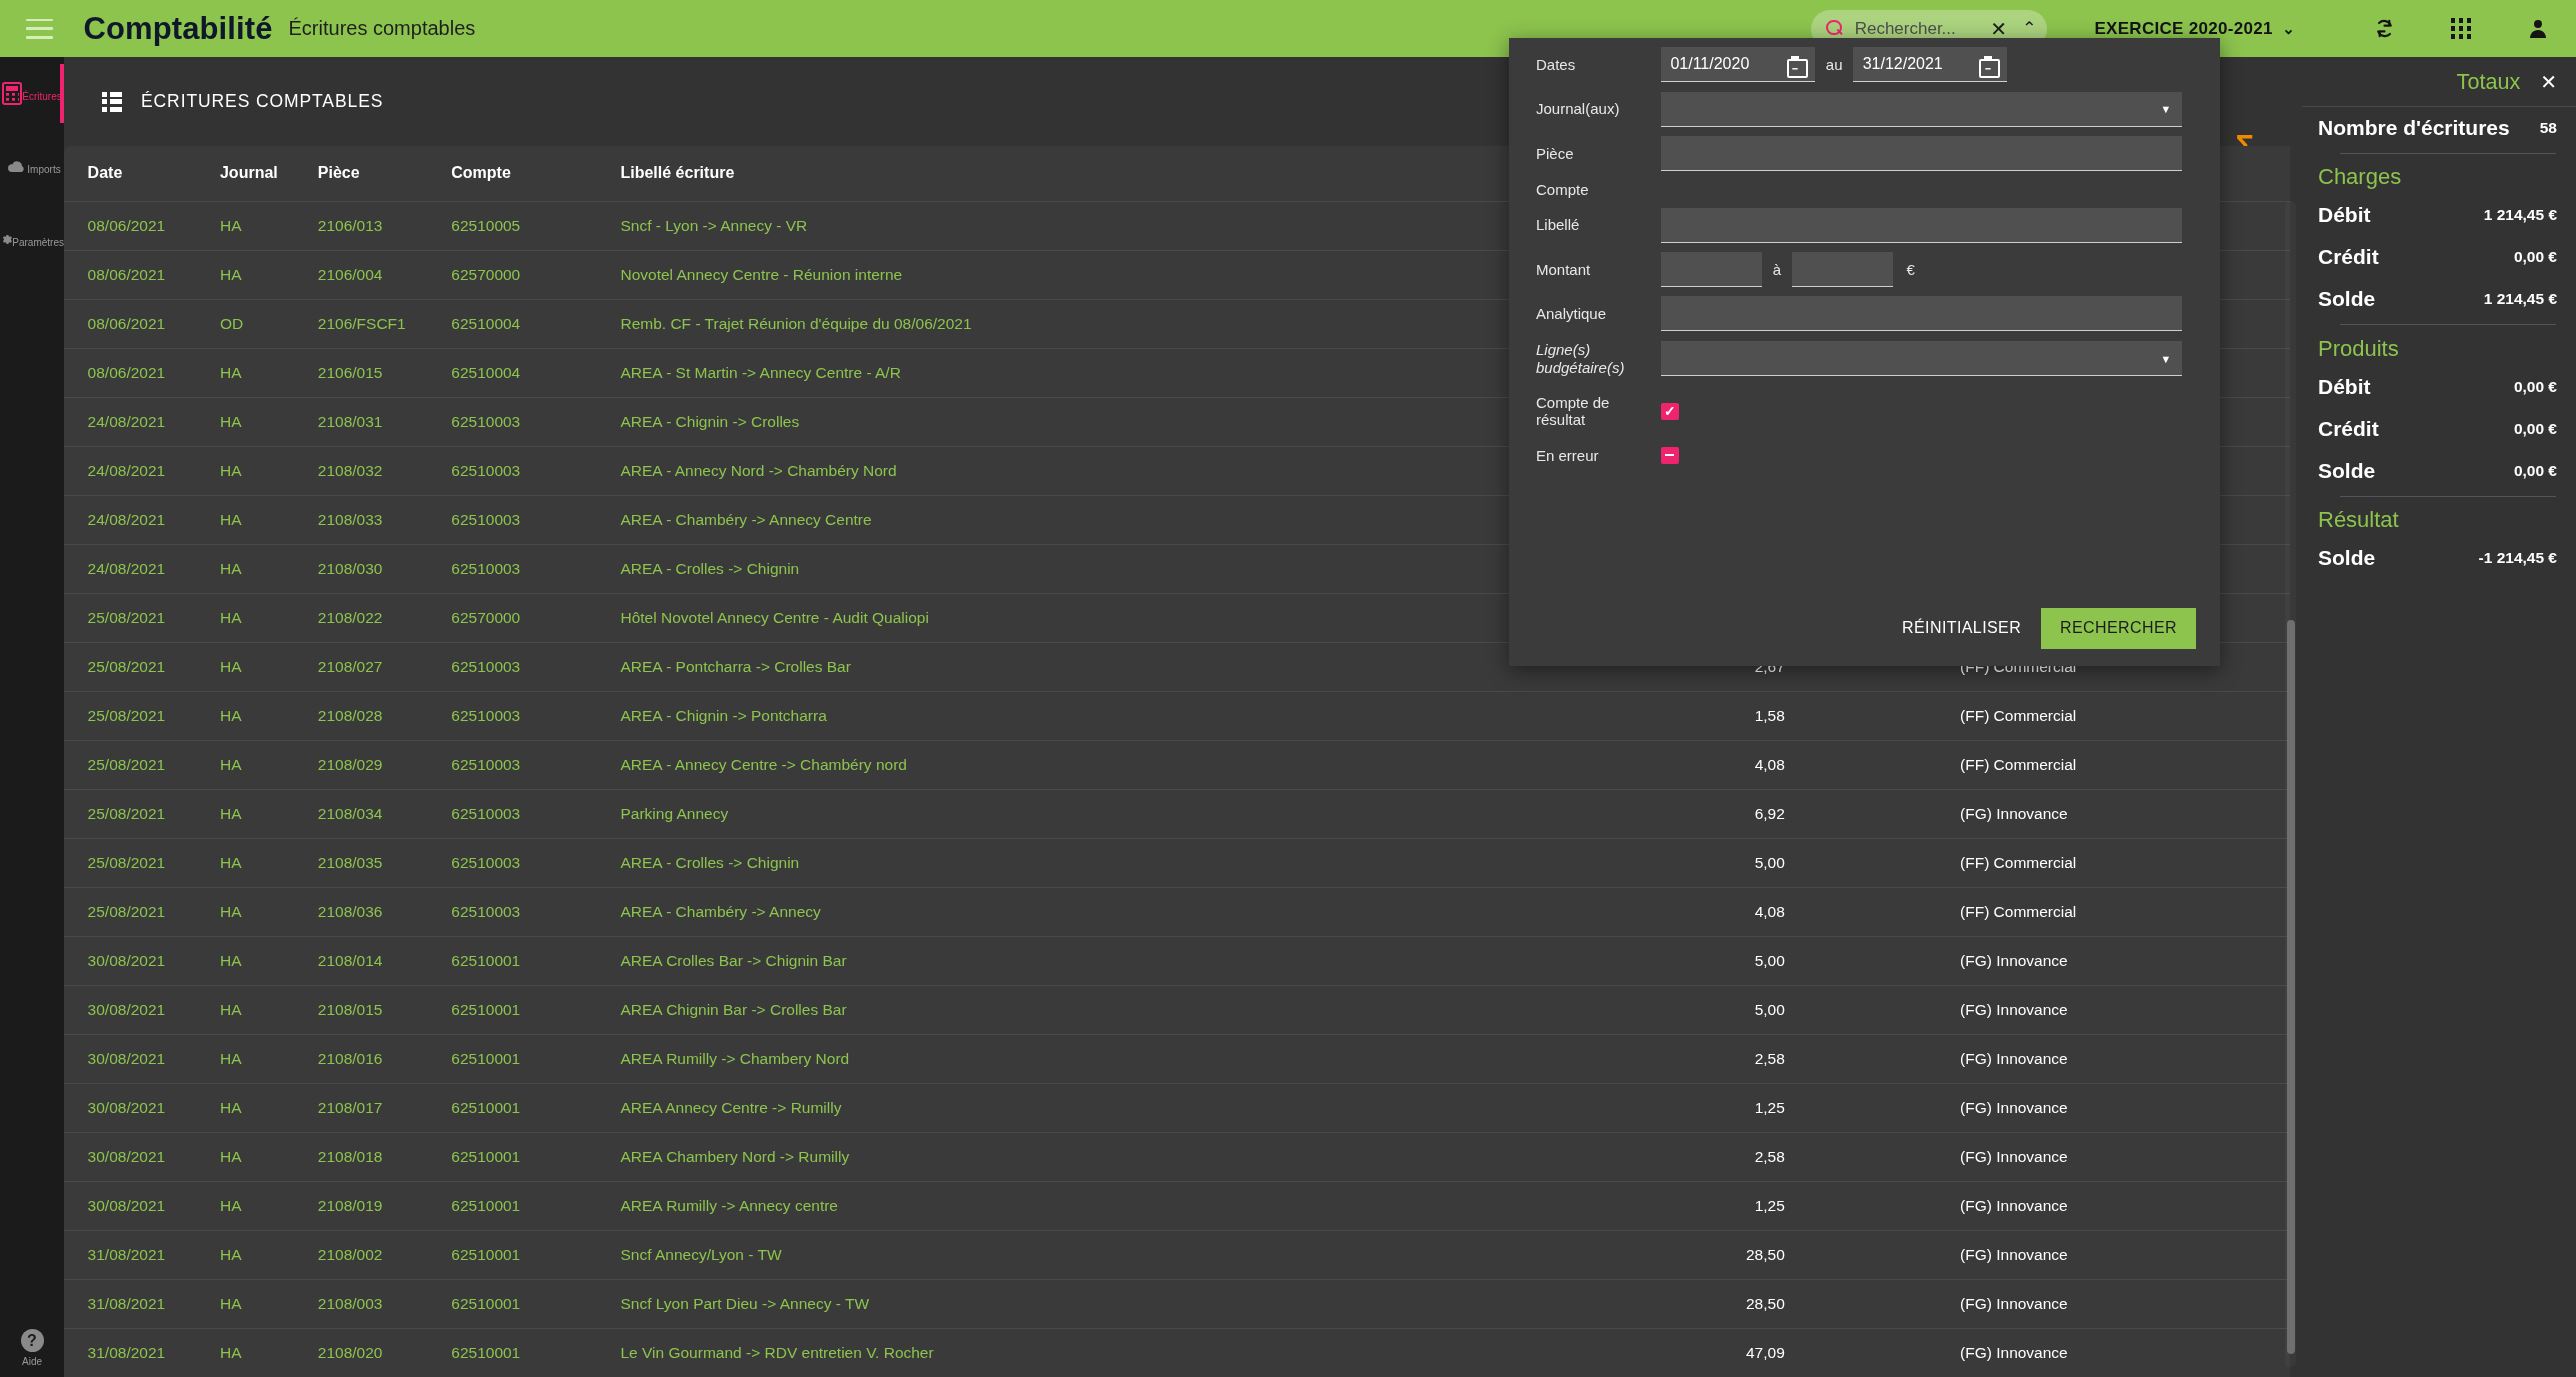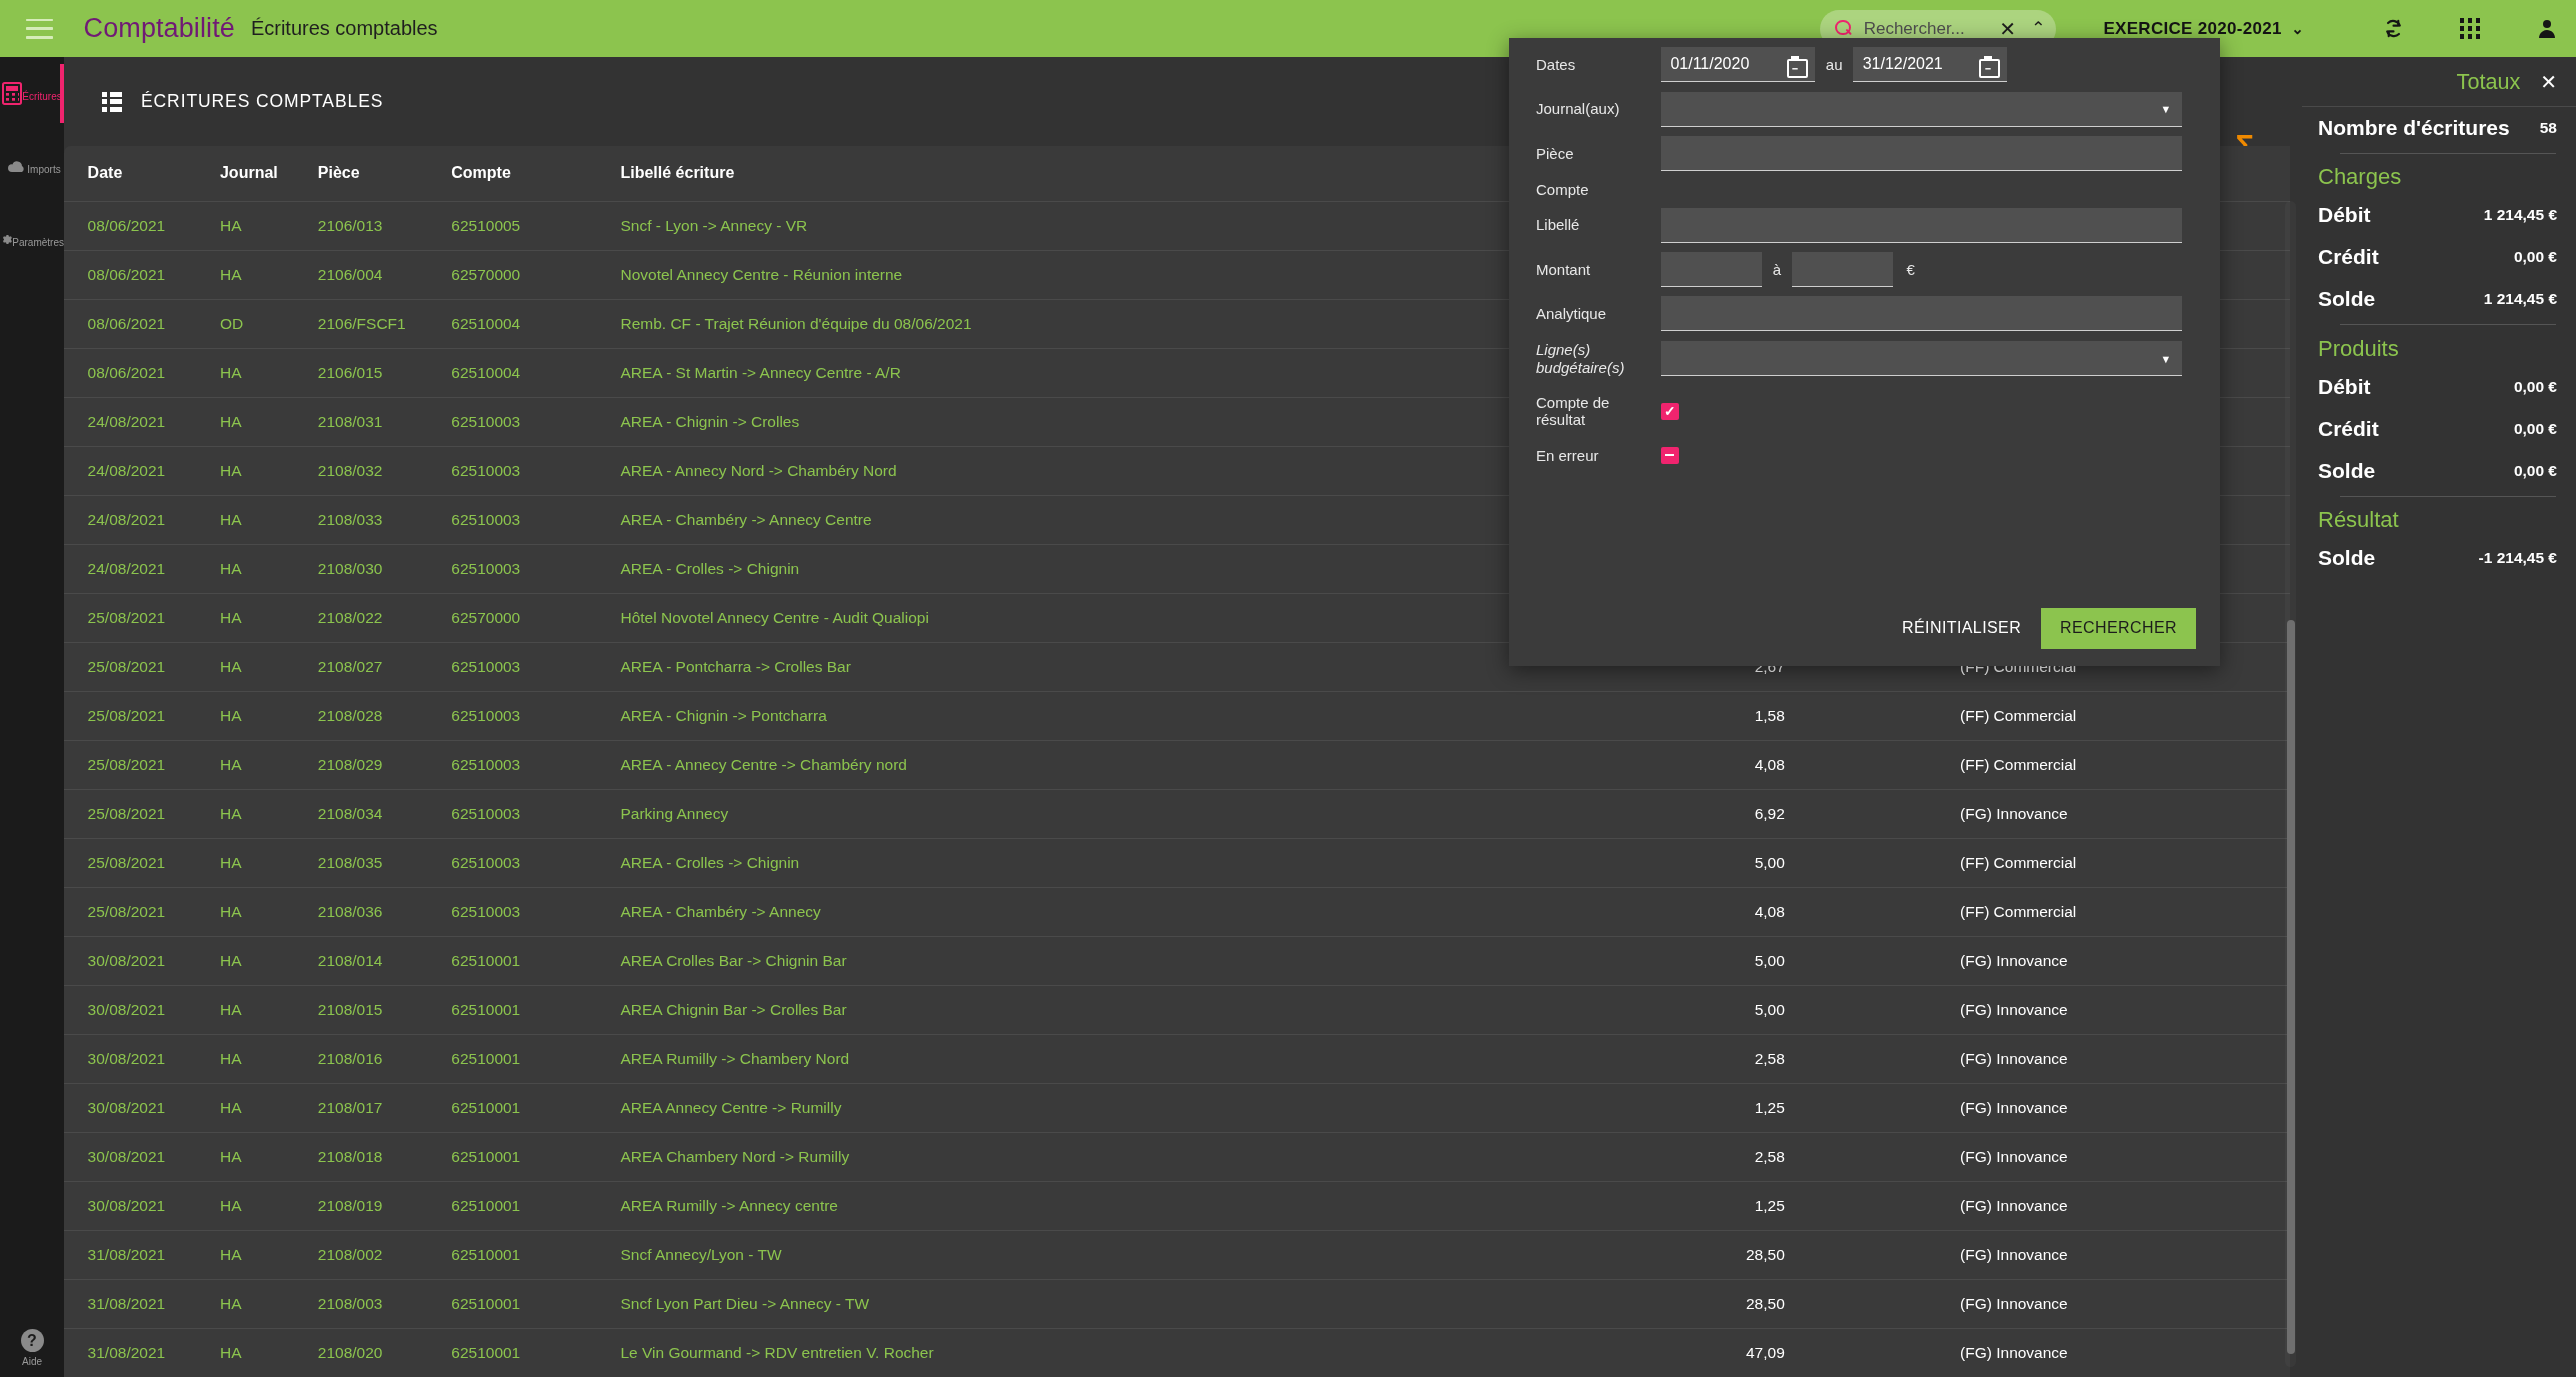--- a/index.html
+++ b/index.html
@@ -12,24 +12,24 @@
   .app { position: relative; width: 2576px; height: 1378px; }
 
   
   .topbar {
     position: absolute; left: 0; top: 0; width: 2576px; height: 57px;
     background: #8CC44E; display: flex; align-items: center;
   }
   .hamburger { width: 27px; height: 20px; margin-left: 25.6px; margin-right: 31px;
     display: flex; flex-direction: column; justify-content: space-between; cursor: pointer; }
   .hamburger span { display: block; height: 2.7px; background: #d6ecb9; border-radius: 0.7px; }
-  .app-title { font-size: 27px; font-weight: 400; color: #701a75; letter-spacing: 0.1px; }
+  .app-title { font-size: 31px; font-weight: 700; color: #0f172a; letter-spacing: 0.1px; }
   .app-sub { font-size: 20px; color: #1f1f1f; margin-left: 16px; font-weight: 400; }
 
-  .topbar-right { position: absolute; right: 14px; top: 0; height: 57px;
+  .topbar-right { position: absolute; right: 23px; top: 0; height: 57px;
     display: flex; align-items: center; gap: 24px; }
   .searchbox {
     display: flex; align-items: center; height: 38px;
     background: rgba(255,255,255,0.28); border-radius: 19px;
     padding: 0 10.8px 0 15px; margin-right: 23px; min-width: 236px;
   }
   .search-icon { width: 17.5px; height: 17.5px; position: relative; margin-right: 10.8px; flex: 0 0 auto; }
   .search-icon::before { content:''; position:absolute; left:0; top:0; width:11.5px; height:11.5px;
     border:2.4px solid #F0246E; border-radius:50%; }
   .search-icon::after { content:''; position:absolute; left:10px; top:10.8px; width:7.4px; height:2.4px;

